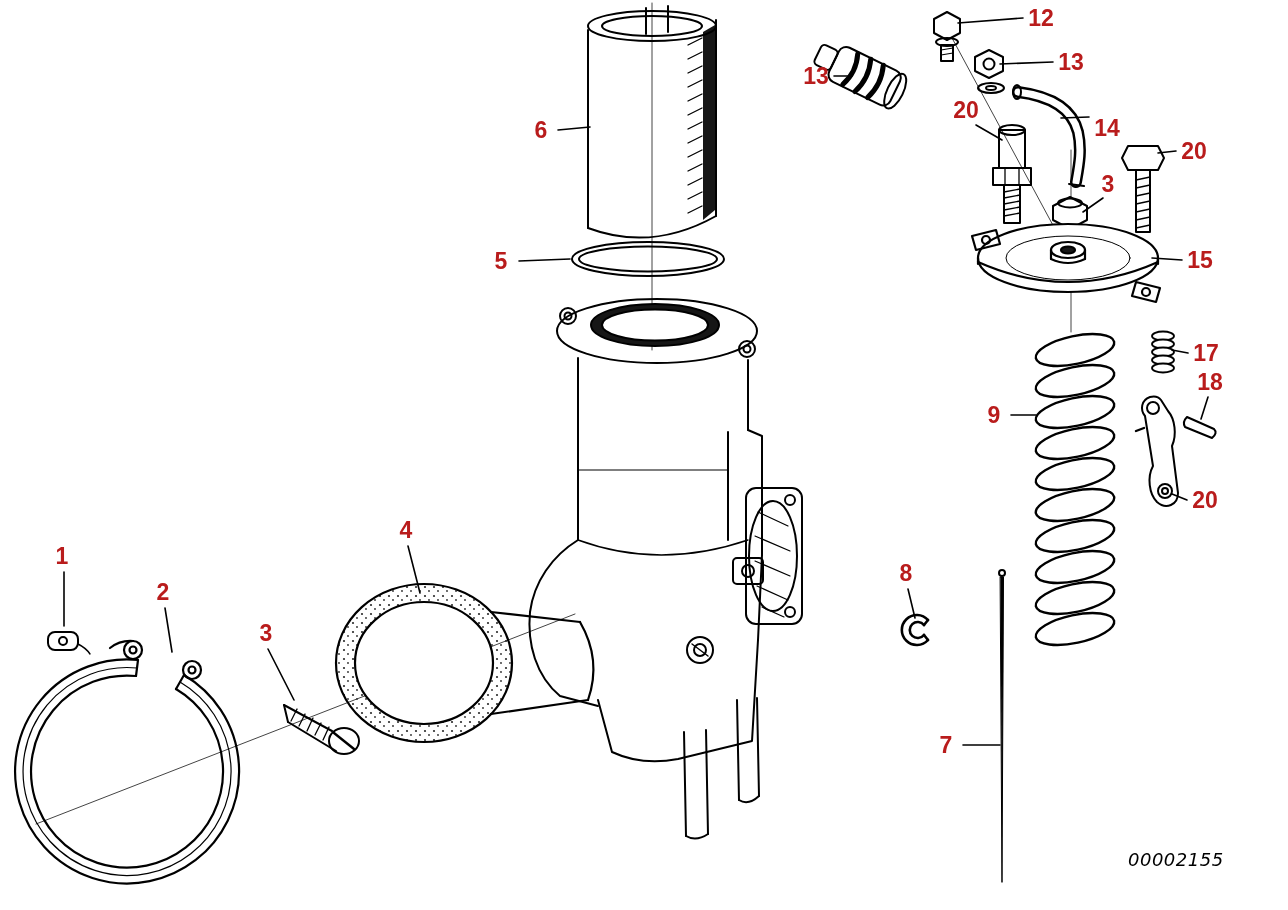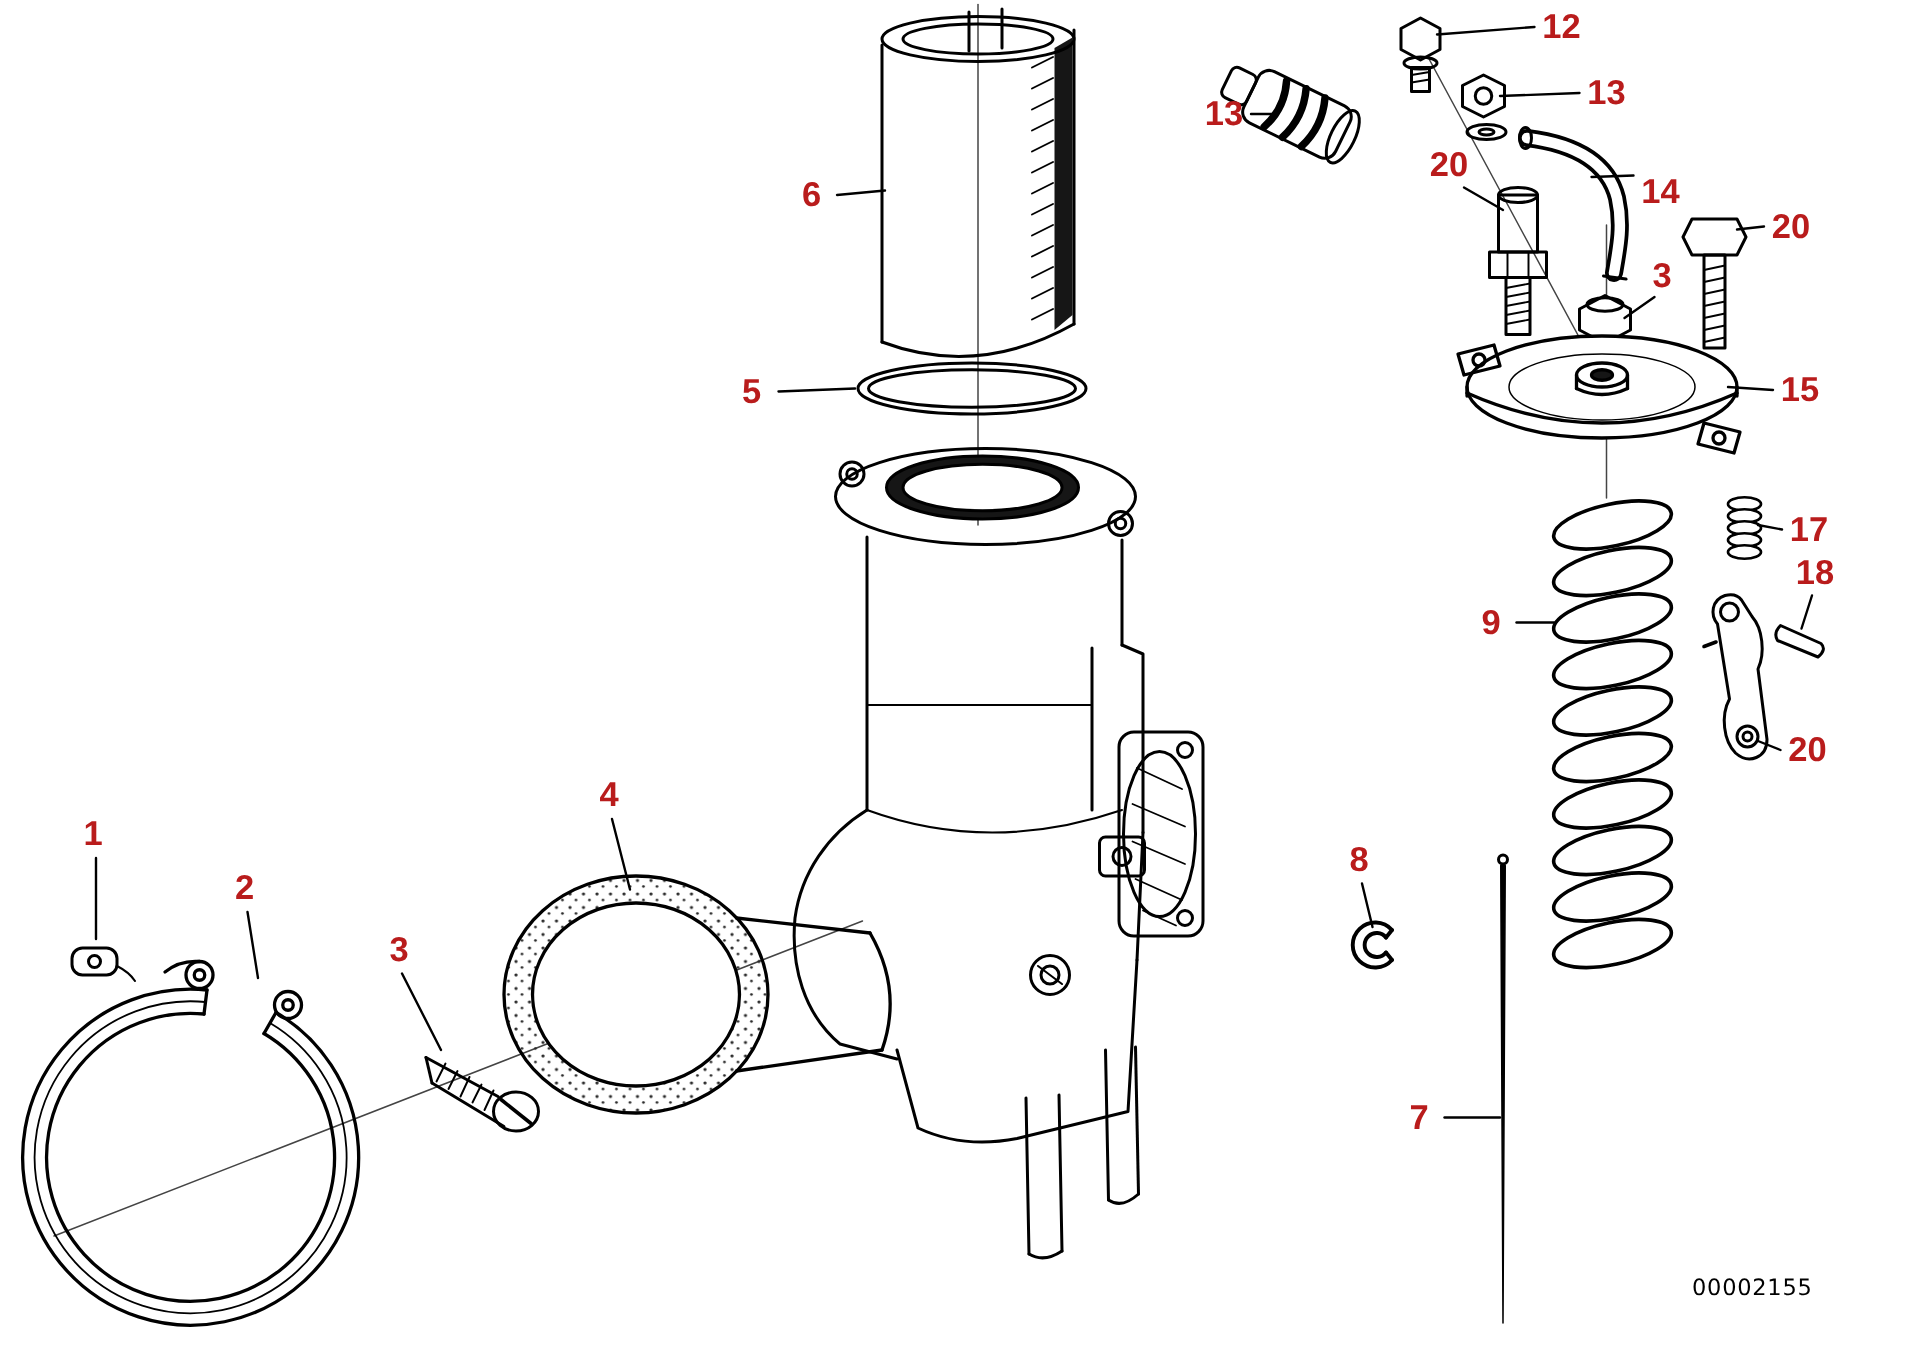--- a/index.html
+++ b/index.html
@@ -17,24 +17,25 @@
     font-size:23px;
     font-weight:700;
     color:#b91c1c;
     line-height:1;
     user-select:none;
     text-align:right;
   }
   .drawing-number{
     position:absolute;
     left:1128px;top:849px;
-    font-size:15px;
+    font-size:18px;
     letter-spacing:0.5px;
     color:#000;
     font-family:"DejaVu Sans", sans-serif;
+    font-style:italic;
   }
 </style>
 </head>
 <body>
 
 <div class="stage">
 
   <svg width="1288" height="910" viewBox="0 0 1288 910" stroke-linecap="round" stroke-linejoin="round">
     <defs>
       <pattern id="stip" width="9" height="9" patternUnits="userSpaceOnUse">

